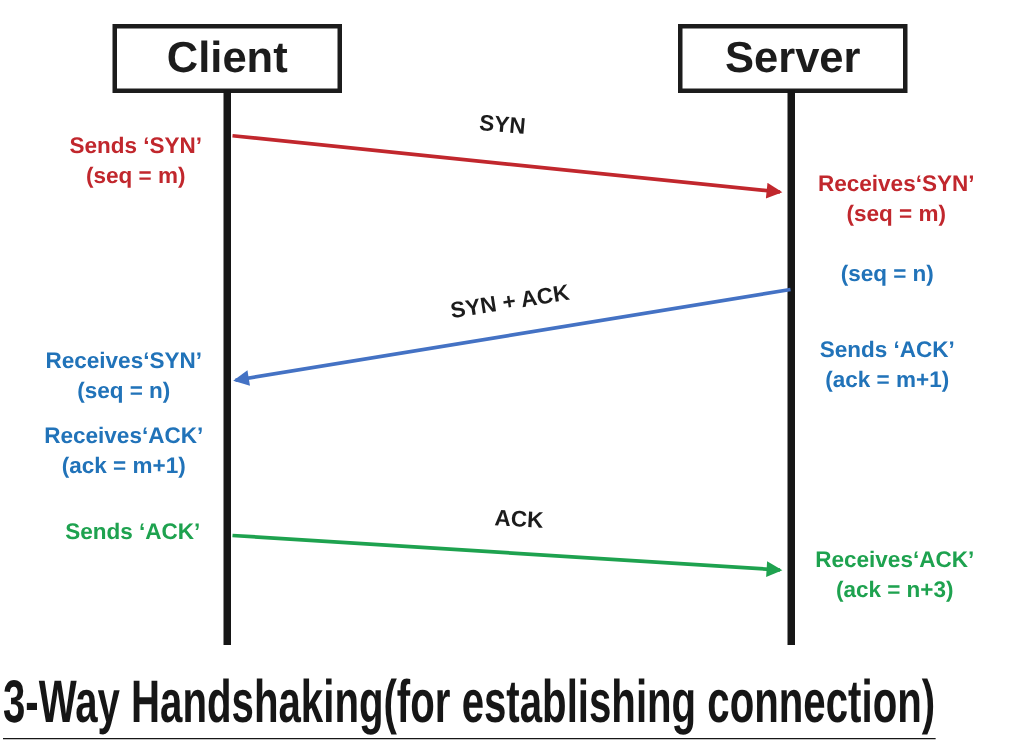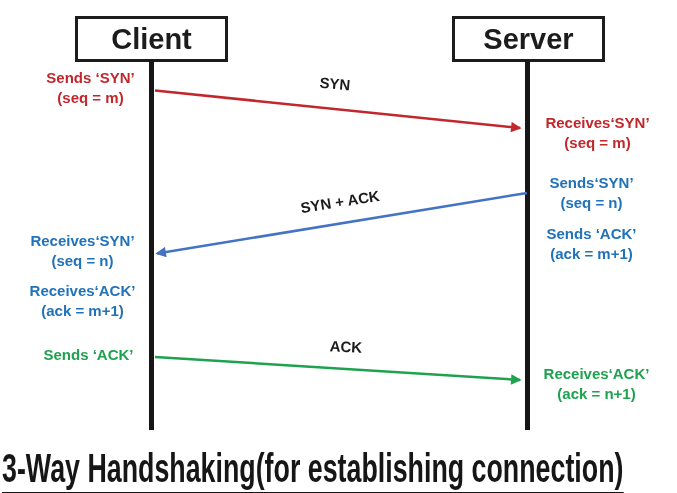--- a/index.html
+++ b/index.html
@@ -62,49 +62,48 @@
     </defs>
     <line x1="155" y1="90.5" x2="520" y2="128" stroke-width="2.5" marker-end="url(#arrow-red)" stroke="#C1272D"></line>
     <line x1="527" y1="193" x2="157" y2="253.5" stroke-width="2.5" marker-end="url(#arrow-blue)" stroke="#4472C4"></line>
     <line x1="155" y1="357" x2="520" y2="380" stroke-width="2.5" marker-end="url(#arrow-green)" stroke="#1EA24F"></line>
   </svg>
 
   <div class="msg-label" style="left:300px;top:75px;width:70px;transform:rotate(5deg);">SYN</div>
   <div class="msg-label" style="left:292px;top:193px;width:96px;transform:rotate(-9deg);">SYN + ACK</div>
   <div class="msg-label" style="left:311px;top:338px;width:70px;transform:rotate(3deg);">ACK</div>
 
-  <div class="note red" style="left:18px;top:68px;">
+  <div class="note red" style="left:18px;top:88px;">
     <span>Sends ‘SYN’</span>
     <span>(seq = m)</span>
   </div>
   <div class="note red" style="left:525px;top:113px;">
     <span>Receives‘SYN’</span>
     <span>(seq = m)</span>
   </div>
   <div class="note blue" style="left:519px;top:173px;">
-    <span>Sends‘SYN’</span>
     <span>(seq = n)</span>
   </div>
   <div class="note blue" style="left:519px;top:224px;">
     <span>Sends ‘ACK’</span>
     <span>(ack = m+1)</span>
   </div>
   <div class="note blue" style="left:10px;top:231px;">
     <span>Receives‘SYN’</span>
     <span>(seq = n)</span>
   </div>
   <div class="note blue" style="left:10px;top:281px;">
     <span>Receives‘ACK’</span>
     <span>(ack = m+1)</span>
   </div>
   <div class="note green" style="left:16px;top:345px;">
     <span>Sends ‘ACK’</span>
   </div>
   <div class="note green" style="left:524px;top:364px;">
     <span>Receives‘ACK’</span>
-    <span>(ack = n+1)</span>
+    <span>(ack = n+3)</span>
   </div>
 
   <div class="title">
     <span>3-Way Handshaking(for establishing connection)</span>
   </div>
 
 </div>
 
 </body></html>

